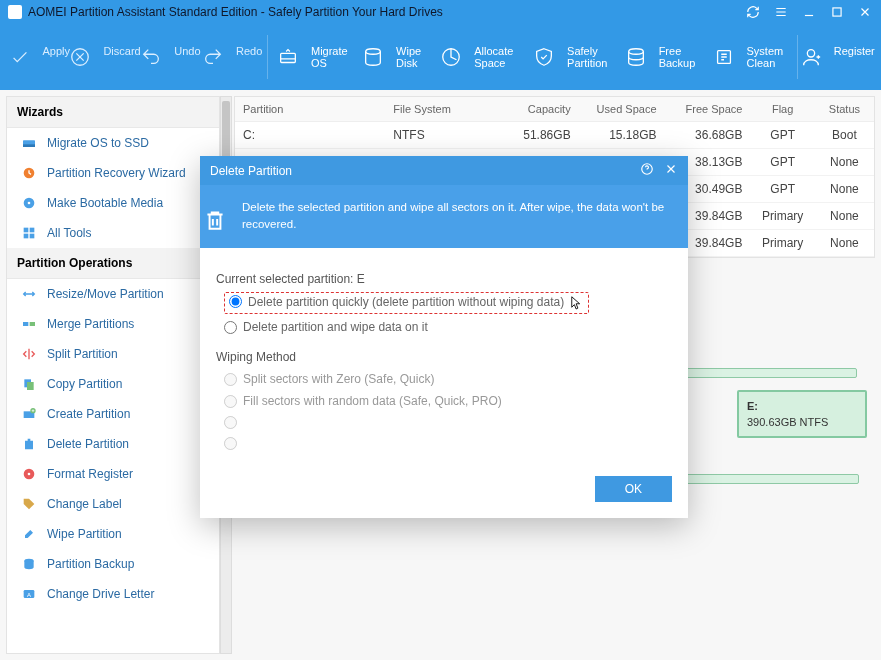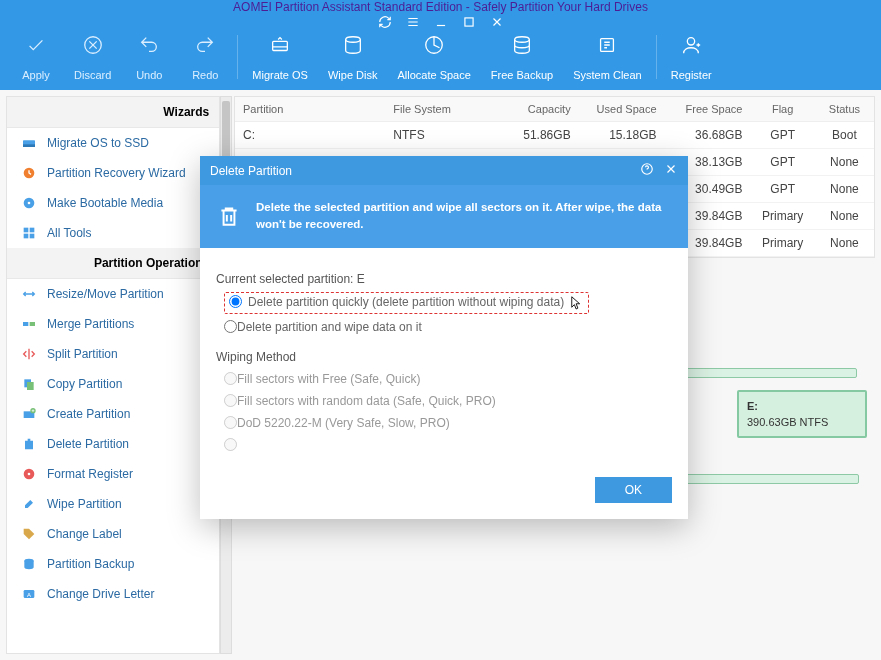--- a/index.html
+++ b/index.html
@@ -1,33 +1,33 @@
 <!DOCTYPE html>
 <html><head>
 <meta charset="utf-8">
 <style>
   * { box-sizing: border-box; margin: 0; padding: 0; }
   body { font-family: 'Segoe UI', Tahoma, sans-serif; font-size: 12px; background: #fff; width: 881px; height: 660px; overflow: hidden; position: relative; }
   
-  .titlebar { background: #3399e6; color: #4c1d95; height: 24px; display: flex; align-items: center; padding: 0 8px; font-size: 12px; flex-direction: column; }
+  .titlebar { background: #3399e6; color: #0f172a; height: 24px; display: flex; align-items: center; padding: 0 8px; font-size: 12px; }
   .titlebar-icon { width: 14px; height: 14px; background: #fff; border-radius: 2px; margin-right: 6px; }
   .titlebar-title { flex: 1; }
   .titlebar-ctrls { display: flex; gap: 12px; align-items: center; }
   .titlebar-ctrls span { cursor: pointer; display: inline-flex; width: 16px; height: 16px; align-items: center; justify-content: center; }
   
   .toolbar { background: #3399e6; color: #fff; display: flex; align-items: center; height: 66px; padding: 0 8px; }
-  .tb-btn { display: flex; flex-direction: column; align-items: center; justify-content: center; padding: 6px 10px; cursor: pointer; font-size: 11px; gap: 12px; min-width: 56px; color: #dbeeff; }
+  .tb-btn { display: flex; flex-direction: row; justify-content: center; padding: 6px 10px; cursor: pointer; font-size: 11px; gap: 12px; min-width: 56px; color: #dbeeff; }
   .tb-btn.enabled { color: #fff; }
   .tb-sep { width: 1px; height: 44px; background: rgba(255,255,255,0.25); margin: 0 4px; }
   .tb-icon { width: 24px; height: 24px; display: flex; align-items: center; justify-content: center; }
   .tb-icon svg { width: 22px; height: 22px; stroke: currentColor; fill: none; stroke-width: 1.4; }
   
   .main { display: flex; height: calc(660px - 90px); background: #f7f7f7; }
   .sidebar-col { width: 232px; display: flex; }
-  .sidebar { width: 220px; background: #fff; border: 1px solid #e3e3e3; margin: 6px 0 6px 6px; overflow: hidden; text-align: right; }
+  .sidebar { width: 220px; background: #fff; border: 1px solid #e3e3e3; margin: 6px 0 6px 6px; overflow: hidden; }
   .section-hdr { background: #f3f3f3; padding: 8px 10px; font-weight: bold; font-size: 12px; border-bottom: 1px solid #e8e8e8; }
   .sb-item { display: flex; align-items: center; padding: 7px 14px; gap: 10px; cursor: pointer; color: #2b6aa3; font-size: 12px; }
   .sb-icon { width: 16px; height: 16px; display: flex; align-items: center; justify-content: center; }
   .sb-icon svg { width: 16px; height: 16px; }
   .scroll-gut { width: 12px; background: #ececec; margin: 6px 0; border: 1px solid #ddd; position: relative; }
   .scroll-thumb { position: absolute; left: 1px; right: 1px; background: #c5c5c5; border-radius: 2px; }
   
   .content { flex: 1; padding: 6px 6px 6px 2px; position: relative; overflow: hidden; }
   .grid { background: #fff; border: 1px solid #e3e3e3; font-size: 12px; }
   .grid table { width: 100%; border-collapse: collapse; }
@@ -44,25 +44,25 @@
   .bar-green { border: 1px solid #8ec9a5; background: #daf2e3; border-radius: 2px; height: 10px; margin-bottom: 6px; }
   .part-box { border: 2px solid #84c9a1; background: #d6f0df; border-radius: 2px; padding: 8px; min-width: 120px; font-size: 11px; color:#333; }
   .part-box .pl { font-weight: bold; margin-bottom: 4px; }
   
   
   .dialog { position: absolute; left: 200px; top: 156px; width: 488px; background: #fff; box-shadow: 0 8px 30px rgba(0,0,0,.25); z-index: 100; font-size: 12px; }
   .dlg-titlebar { background: #3f99e1; color: #fff; padding: 6px 10px; display: flex; align-items: center; }
   .dlg-titlebar .dtitle { flex: 1; }
   .dlg-tctrls { display: flex; gap: 10px; }
   .dlg-tctrls span { cursor: pointer; }
-  .dlg-banner { background: #49a0e9; color: #fff; padding: 14px 16px; display: flex; gap: 14px; align-items: center; font-weight: bold; }
+  .dlg-banner { background: #49a0e9; color: #fff; padding: 14px 2px; display: flex; gap: 14px; align-items: flex-end; }
   .dlg-banner .bicon { width: 28px; height: 28px; display:flex; align-items:center; justify-content:center; }
   .dlg-banner .btext { font-size: 11.5px; line-height: 1.5; }
   .dlg-body { padding: 18px 16px 10px; color: #666; }
-  .radio-row { display: flex; align-items: flex-start; padding: 4px 0 4px 8px; color: #666; }
+  .radio-row { display: flex; align-items: flex-end; gap: 6px; padding: 4px 0 4px 8px; color: #666; }
   .radio-row input[type=radio] { accent-color: #3f99e1; }
   .radio-row.disabled { color: #999; }
   .dashed-box { border: 1.5px dashed #d33; border-radius: 2px; padding: 2px 4px; display: inline-flex; align-items: flex-start; gap:6px; position: relative; }
   .cursor-img { width: 14px; height: 16px; display:inline-block; }
   .dlg-footer { padding: 12px 16px 16px; display: flex; justify-content: flex-end; }
   .ok-btn { background: #3f99e1; color: #fff; border: none; padding: 6px 30px; font-size: 12px; cursor: pointer; }
   .subhdr { color: #555; margin: 6px 0 4px; }
 </style>
 </head>
 <body>
@@ -157,20 +157,29 @@
         <svg viewBox="0 0 24 24">
           <circle cx="12" cy="12" r="9"></circle>
           <path d="M12 3v9l6 3"></path>
         </svg>
       </span>
       <span>Allocate Space</span>
     </div>
   <div class="tb-btn enabled">
       <span class="tb-icon">
         <svg viewBox="0 0 24 24">
+          <path d="M12 3l8 3v5c0 5-3.5 8.5-8 10-4.5-1.5-8-5-8-10V6z"></path>
+          <path d="M9 12l2 2 4-4"></path>
+        </svg>
+      </span>
+      <span>Safely Partition</span>
+    </div>
+  <div class="tb-btn enabled">
+      <span class="tb-icon">
+        <svg viewBox="0 0 24 24">
           <ellipse cx="12" cy="6" rx="8" ry="3"></ellipse>
           <path d="M4 6v12c0 1.7 3.6 3 8 3s8-1.3 8-3V6M4 12c0 1.7 3.6 3 8 3s8-1.3 8-3"></path>
         </svg>
       </span>
       <span>Free Backup</span>
     </div>
   <div class="tb-btn enabled">
       <span class="tb-icon">
         <svg viewBox="0 0 24 24">
           <rect x="5" y="5" width="14" height="14" rx="1"></rect>
@@ -292,32 +301,32 @@
             <svg viewBox="0 0 24 24">
               <circle cx="12" cy="12" r="8" fill="#e85a5a"></circle>
               <circle cx="12" cy="12" r="2" fill="#fff"></circle>
             </svg>
           </span>
           <span>Format Register</span>
         </div>
       <div class="sb-item">
           <span class="sb-icon">
             <svg viewBox="0 0 24 24">
+              <path d="M4 4h8l8 8-8 8-8-8z" fill="#d8a84a"></path>
+            </svg>
+          </span>
+          <span>Change Label</span>
+        </div>
+      <div class="sb-item">
+          <span class="sb-icon">
+            <svg viewBox="0 0 24 24">
               <path d="M6 14l8-8 4 4-8 8H6z" fill="#4aa0e6"></path>
             </svg>
           </span>
           <span>Wipe Partition</span>
-        </div>
-      <div class="sb-item">
-          <span class="sb-icon">
-            <svg viewBox="0 0 24 24">
-              <path d="M4 4h8l8 8-8 8-8-8z" fill="#d8a84a"></path>
-            </svg>
-          </span>
-          <span>Change Label</span>
         </div>
       <div class="sb-item">
           <span class="sb-icon">
             <svg viewBox="0 0 24 24">
               <ellipse cx="12" cy="7" rx="7" ry="3" fill="#4aa0e6"></ellipse>
               <path d="M5 7v10c0 1.7 3 3 7 3s7-1.3 7-3V7" fill="#4aa0e6"></path>
             </svg>
           </span>
           <span>Partition Backup</span>
         </div>
@@ -468,29 +477,28 @@
             </svg></span>
       </span>
     </div>
     <div class="radio-row">
       <input type="radio" name="delopt" style="">
       <span>Delete partition and wipe data on it</span>
     </div>
     <div class="subhdr" style="margin-top:12px">Wiping Method</div>
     <div class="radio-row disabled">
         <input type="radio" name="wm" disabled="" style="">
-        <span>Fill sectors with Free (Safe, Quick)</span>
+        <span>Split sectors with Zero (Safe, Quick)</span>
       </div>
     <div class="radio-row disabled">
         <input type="radio" name="wm" disabled="" style="">
         <span>Fill sectors with random data (Safe, Quick, PRO)</span>
       </div>
     <div class="radio-row disabled">
         <input type="radio" name="wm" disabled="" style="">
-        <span>DoD 5220.22-M (Very Safe, Slow, PRO)</span>
       </div>
     <div class="radio-row disabled">
         <input type="radio" name="wm" disabled="" style="">
       </div>
   </div>
   <div class="dlg-footer">
     <button class="ok-btn">OK</button>
   </div>
 </div>
 

